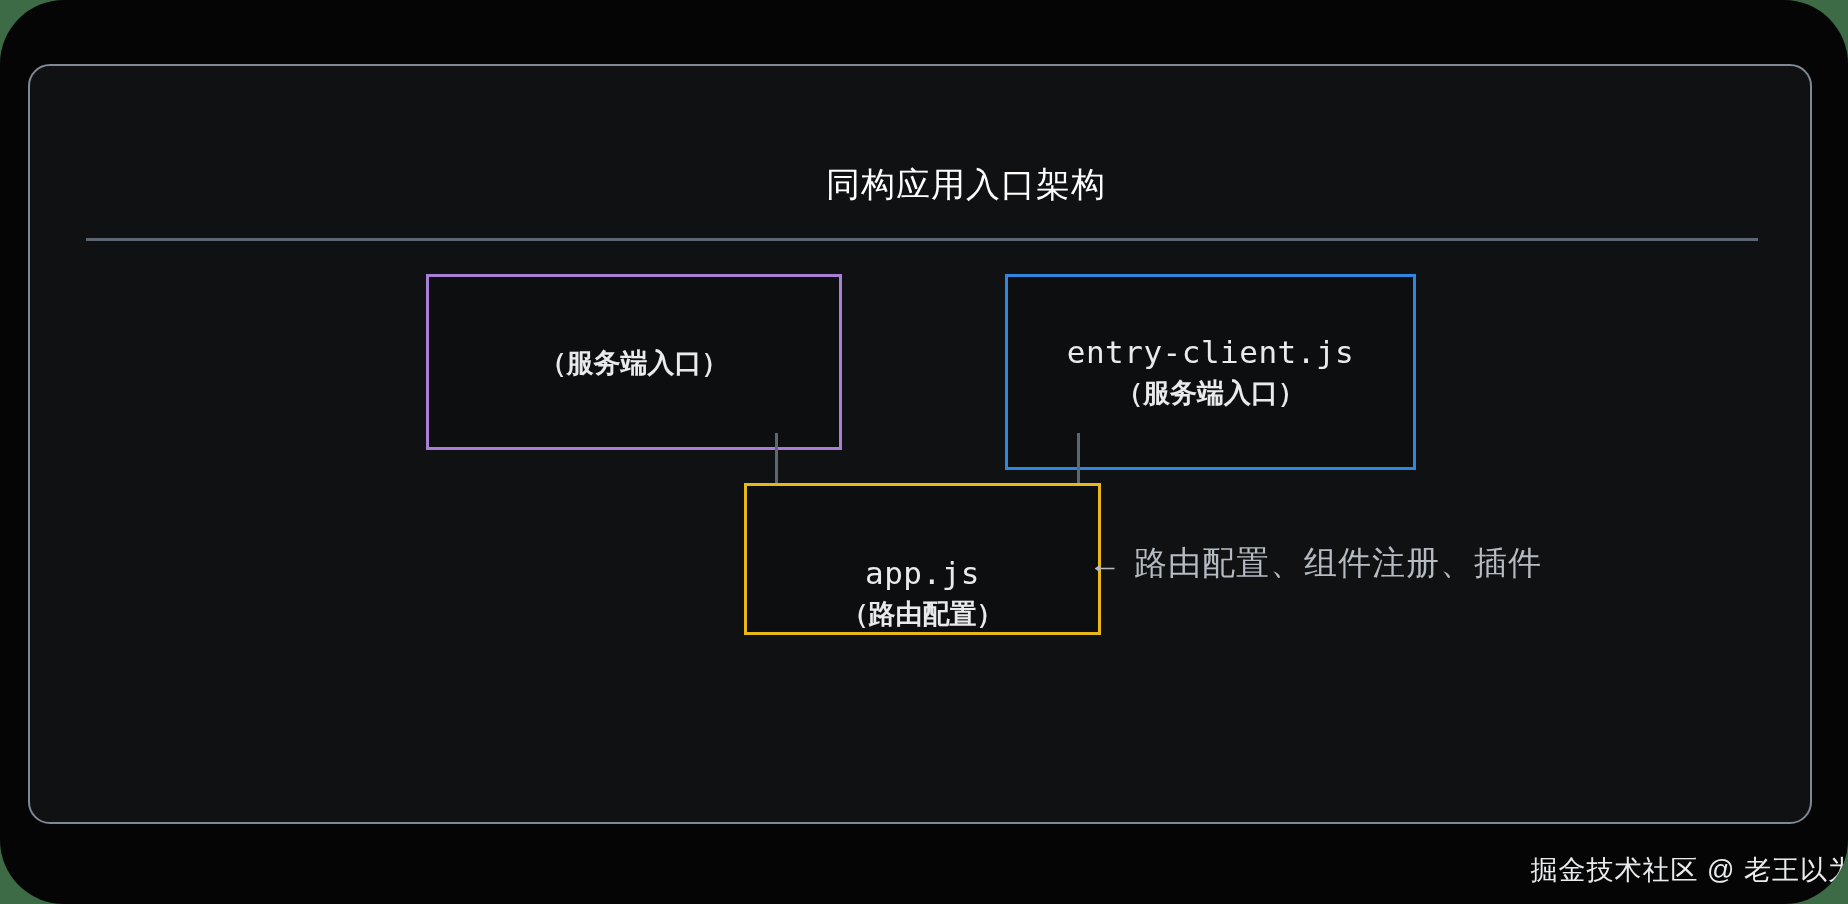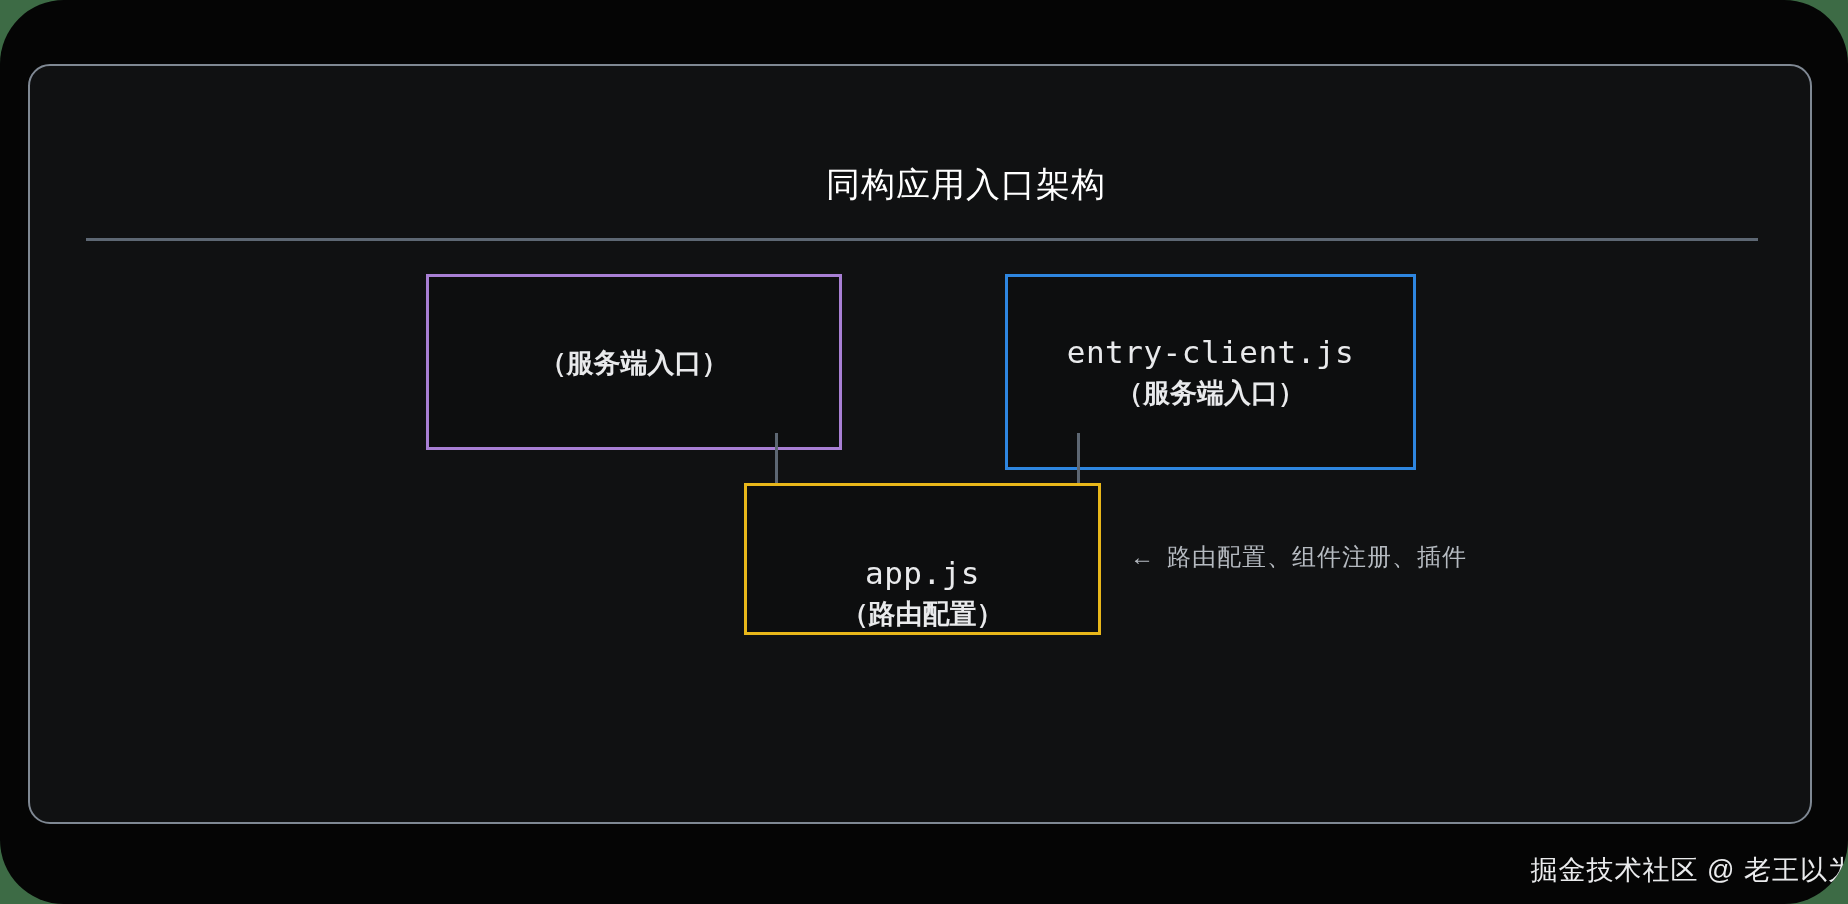--- a/index.html
+++ b/index.html
@@ -150,24 +150,24 @@
     width: 0;
     height: 0;
     border-left: 11px solid transparent;
     border-right: 11px solid transparent;
     border-top: 14px solid #5d6773;
   }
 
   
   #side-annotation {
     position: absolute;
-    left: 1100px;
+    left: 1058px;
     top: 475px;
     color: #b6bbc1;
-    font-size: 24px;
+    font-size: 33px;
     white-space: nowrap;
     letter-spacing: 1px;
   }
   #side-annotation .arrow-glyph {
     margin-right: 12px;
     color: #b6bbc1;
   }
 
   
   #footer-watermark {

